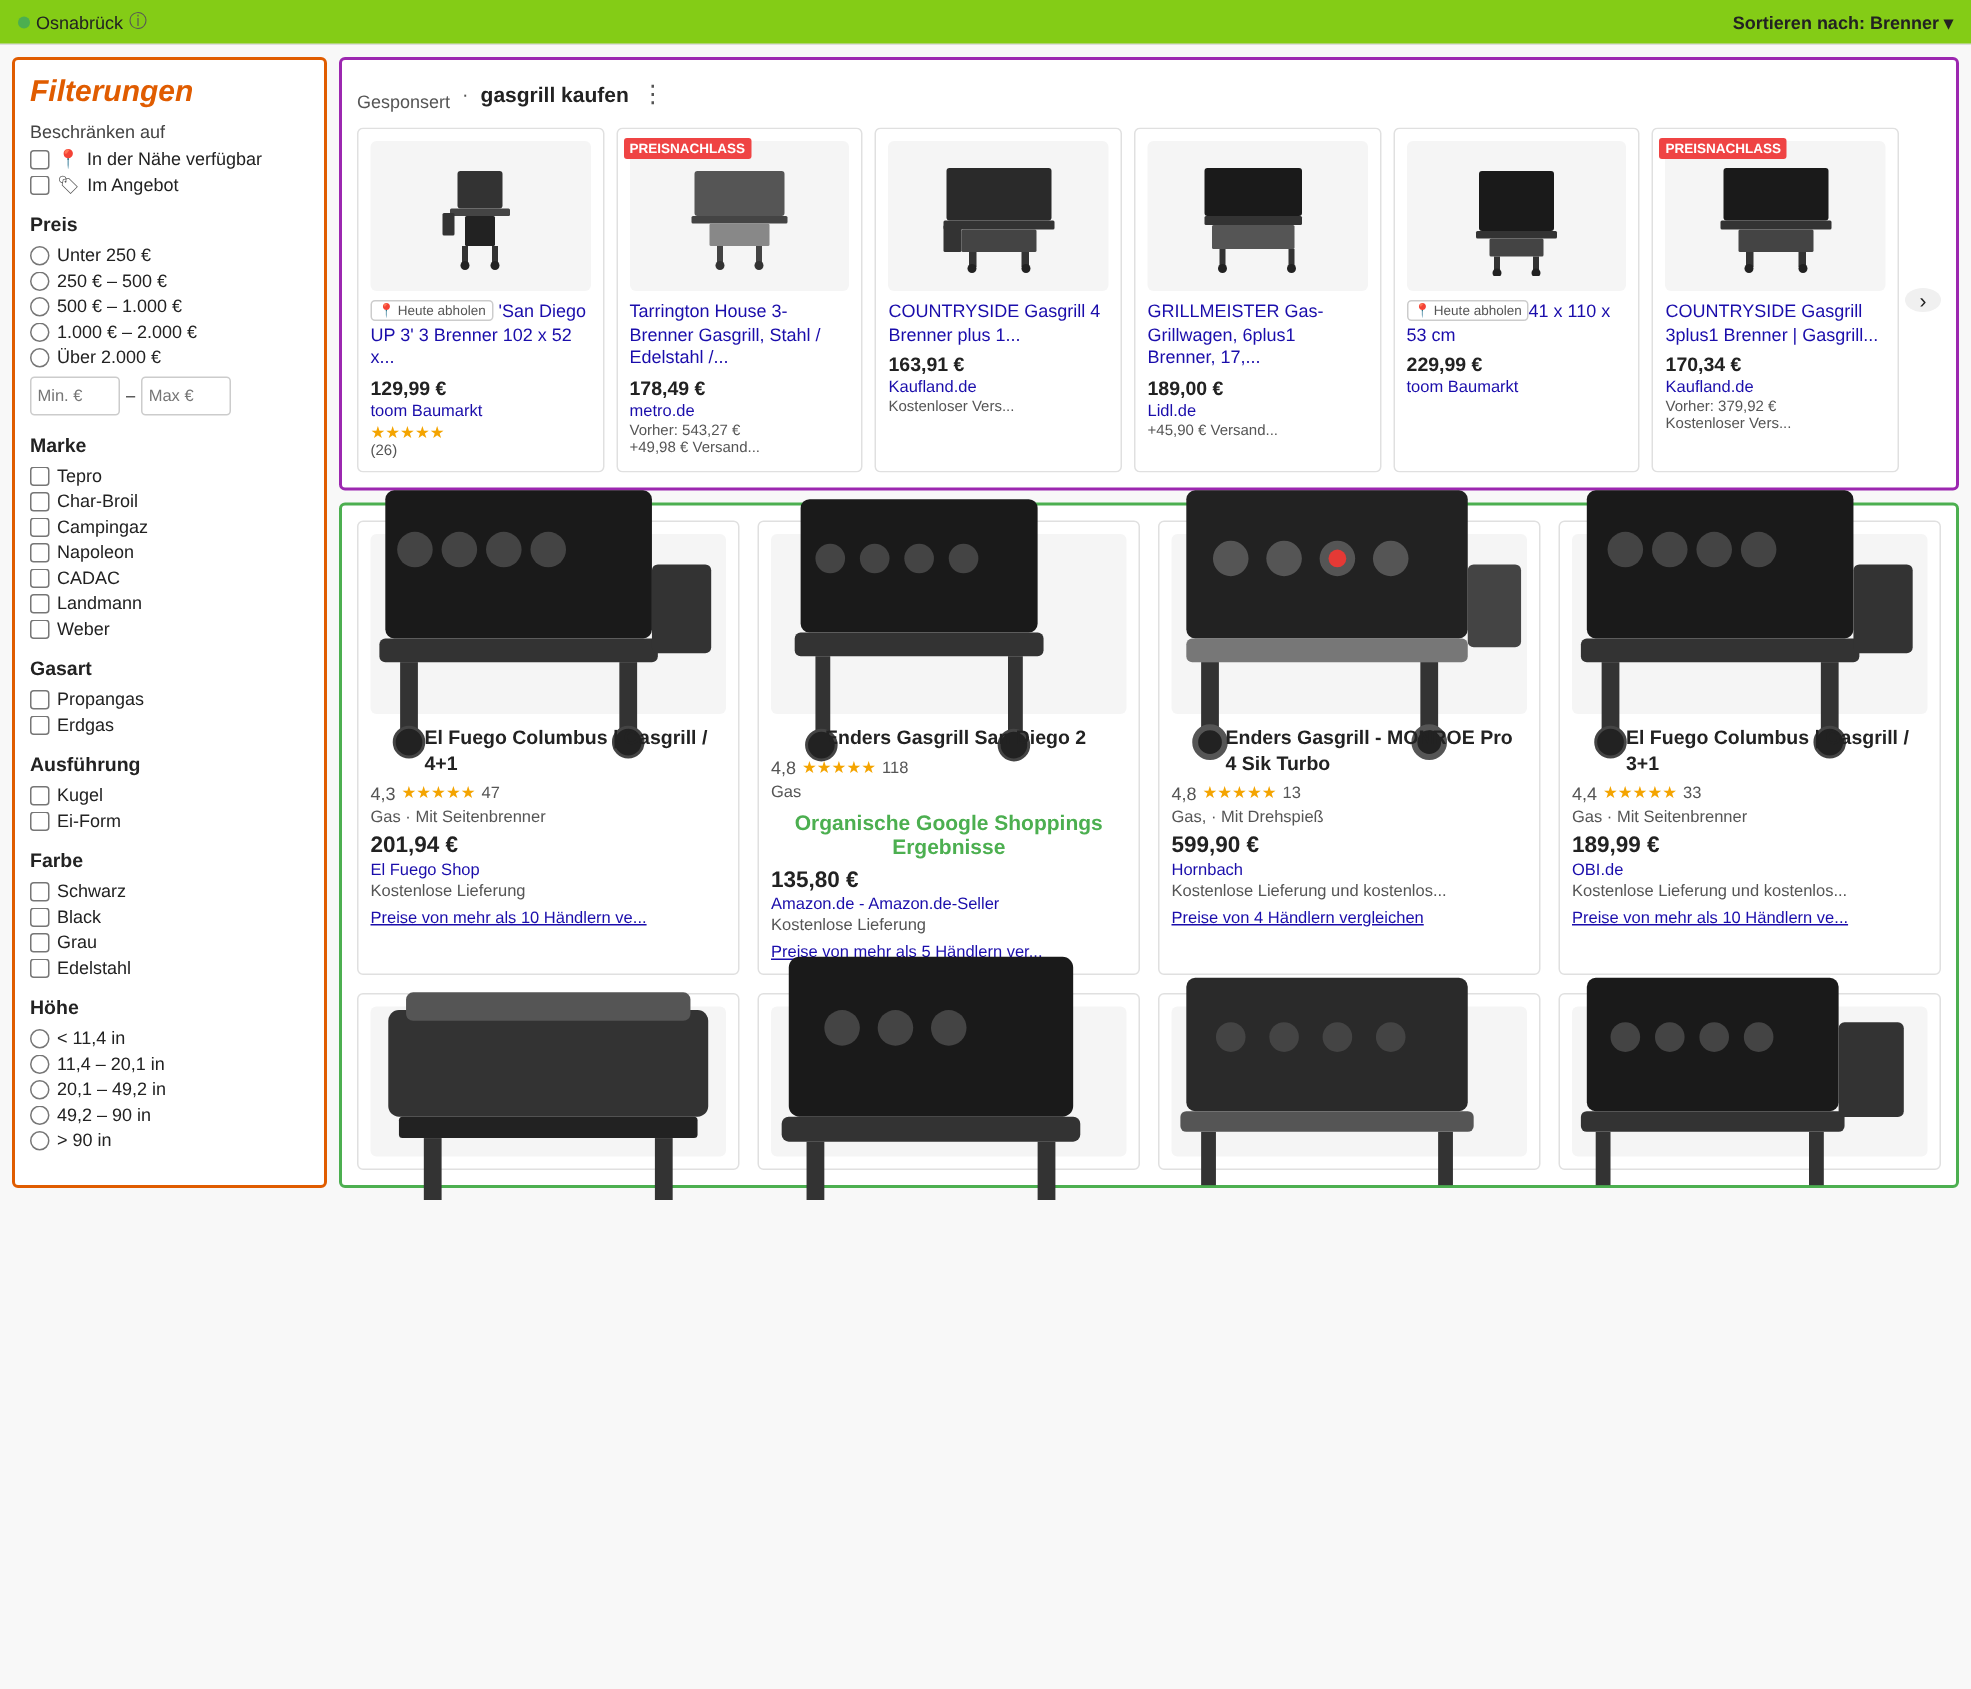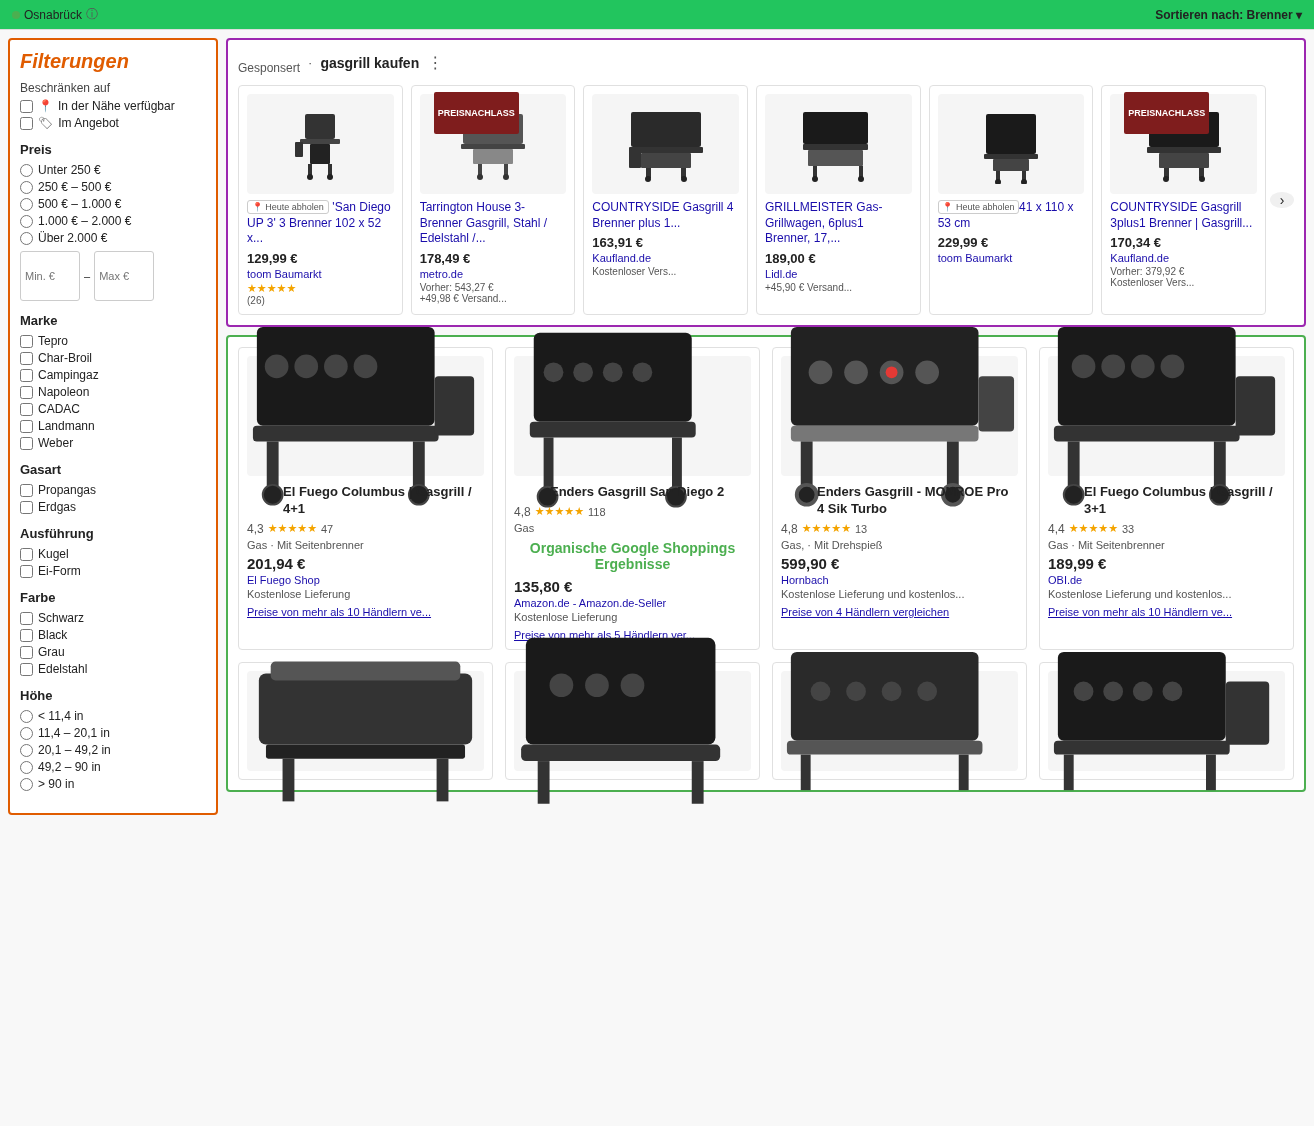--- a/index.html
+++ b/index.html
@@ -1,20 +1,20 @@
 <!DOCTYPE html>
 <html><head>
   <meta charset="utf-8">
   <style>
     * { box-sizing: border-box; margin: 0; padding: 0; }
     body { font-family: Arial, sans-serif; font-size: 13px; background: #f8f8f8; color: #222; }
 
     .top-bar {
       display: flex; justify-content: space-between; align-items: center;
-      padding: 6px 12px; background: #22c55e; border-bottom: 1px solid #ddd;
+      padding: 6px 12px; background: #84cc16; border-bottom: 1px solid #ddd;
     }
     .location { display: flex; align-items: center; gap: 4px; font-size: 12px; }
     .location-dot { width: 8px; height: 8px; border-radius: 50%; background: #4caf50; display: inline-block; }
     .sort-bar { font-size: 12px; color: #555; }
     .sort-bar span { color: #222; font-weight: bold; }
 
     .main-layout { display: flex; padding: 8px; gap: 8px; }
 
     
     .sidebar {
@@ -27,21 +27,21 @@
     .sidebar-title {
       font-size: 20px; font-weight: bold; color: #e05c00;
       font-style: italic; margin-bottom: 8px;
     }
     .filter-section { margin-bottom: 12px; }
     .filter-section-title { font-weight: bold; margin-bottom: 6px; font-size: 13px; }
     .filter-sub-title { font-size: 12px; color: #444; margin-bottom: 4px; }
     .filter-item { display: flex; align-items: center; gap: 5px; margin-bottom: 3px; font-size: 12px; }
     .filter-item input[type=checkbox], .filter-item input[type=radio] { margin: 0; }
     .price-range { display: flex; align-items: center; gap: 4px; margin-top: 6px; }
-    .price-range input { width: 60px; border: 1px solid #ccc; border-radius: 3px; padding: 18px 4px; font-size: 11px; }
+    .price-range input { width: 60px; border: 1px solid #ccc; border-radius: 3px; padding: 6px 4px; font-size: 11px; }
     .price-range span { font-size: 11px; }
 
     
     .content-area { flex: 1; display: flex; flex-direction: column; gap: 8px; }
 
     
     .ads-section {
       border: 2px solid #9c27b0;
       border-radius: 4px;
       background: #fff;
@@ -58,23 +58,23 @@
     .ads-grid {
       display: flex; gap: 8px; overflow: hidden;
     }
     .ad-item {
       flex: 1; border: 1px solid #e0e0e0; border-radius: 4px;
       padding: 8px; min-width: 0; position: relative;
     }
     .ad-item-img { width: 100%; height: 100px; display: flex; align-items: center; justify-content: center; margin-bottom: 6px; }
     .ad-item-img svg { width: 80px; height: 80px; }
     .preis-badge {
-      position: absolute; top: 6px; left: 22px;
-      background: #7f1d1d; color: #fff; font-size: 9px;
-      padding: 16px 4px; border-radius: 2px; font-weight: bold;
+      position: absolute; top: 6px; left: 4px;
+      background: #ef4444; color: #fff; font-size: 9px;
+      padding: 2px 4px; border-radius: 2px; font-weight: bold;
     }
     .heute-badge {
       position: absolute; bottom: 100px; left: 8px;
       background: #fff; border: 1px solid #ccc; border-radius: 3px;
       font-size: 9px; color: #555; padding: 1px 4px;
       display: flex; align-items: center; gap: 2px;
     }
     .ad-name { font-size: 12px; color: #1a0dab; margin-bottom: 4px; line-height: 1.3; }
     .ad-price { font-size: 13px; font-weight: bold; margin-bottom: 2px; }
     .ad-store { font-size: 11px; color: #1a0dab; margin-bottom: 2px; }

